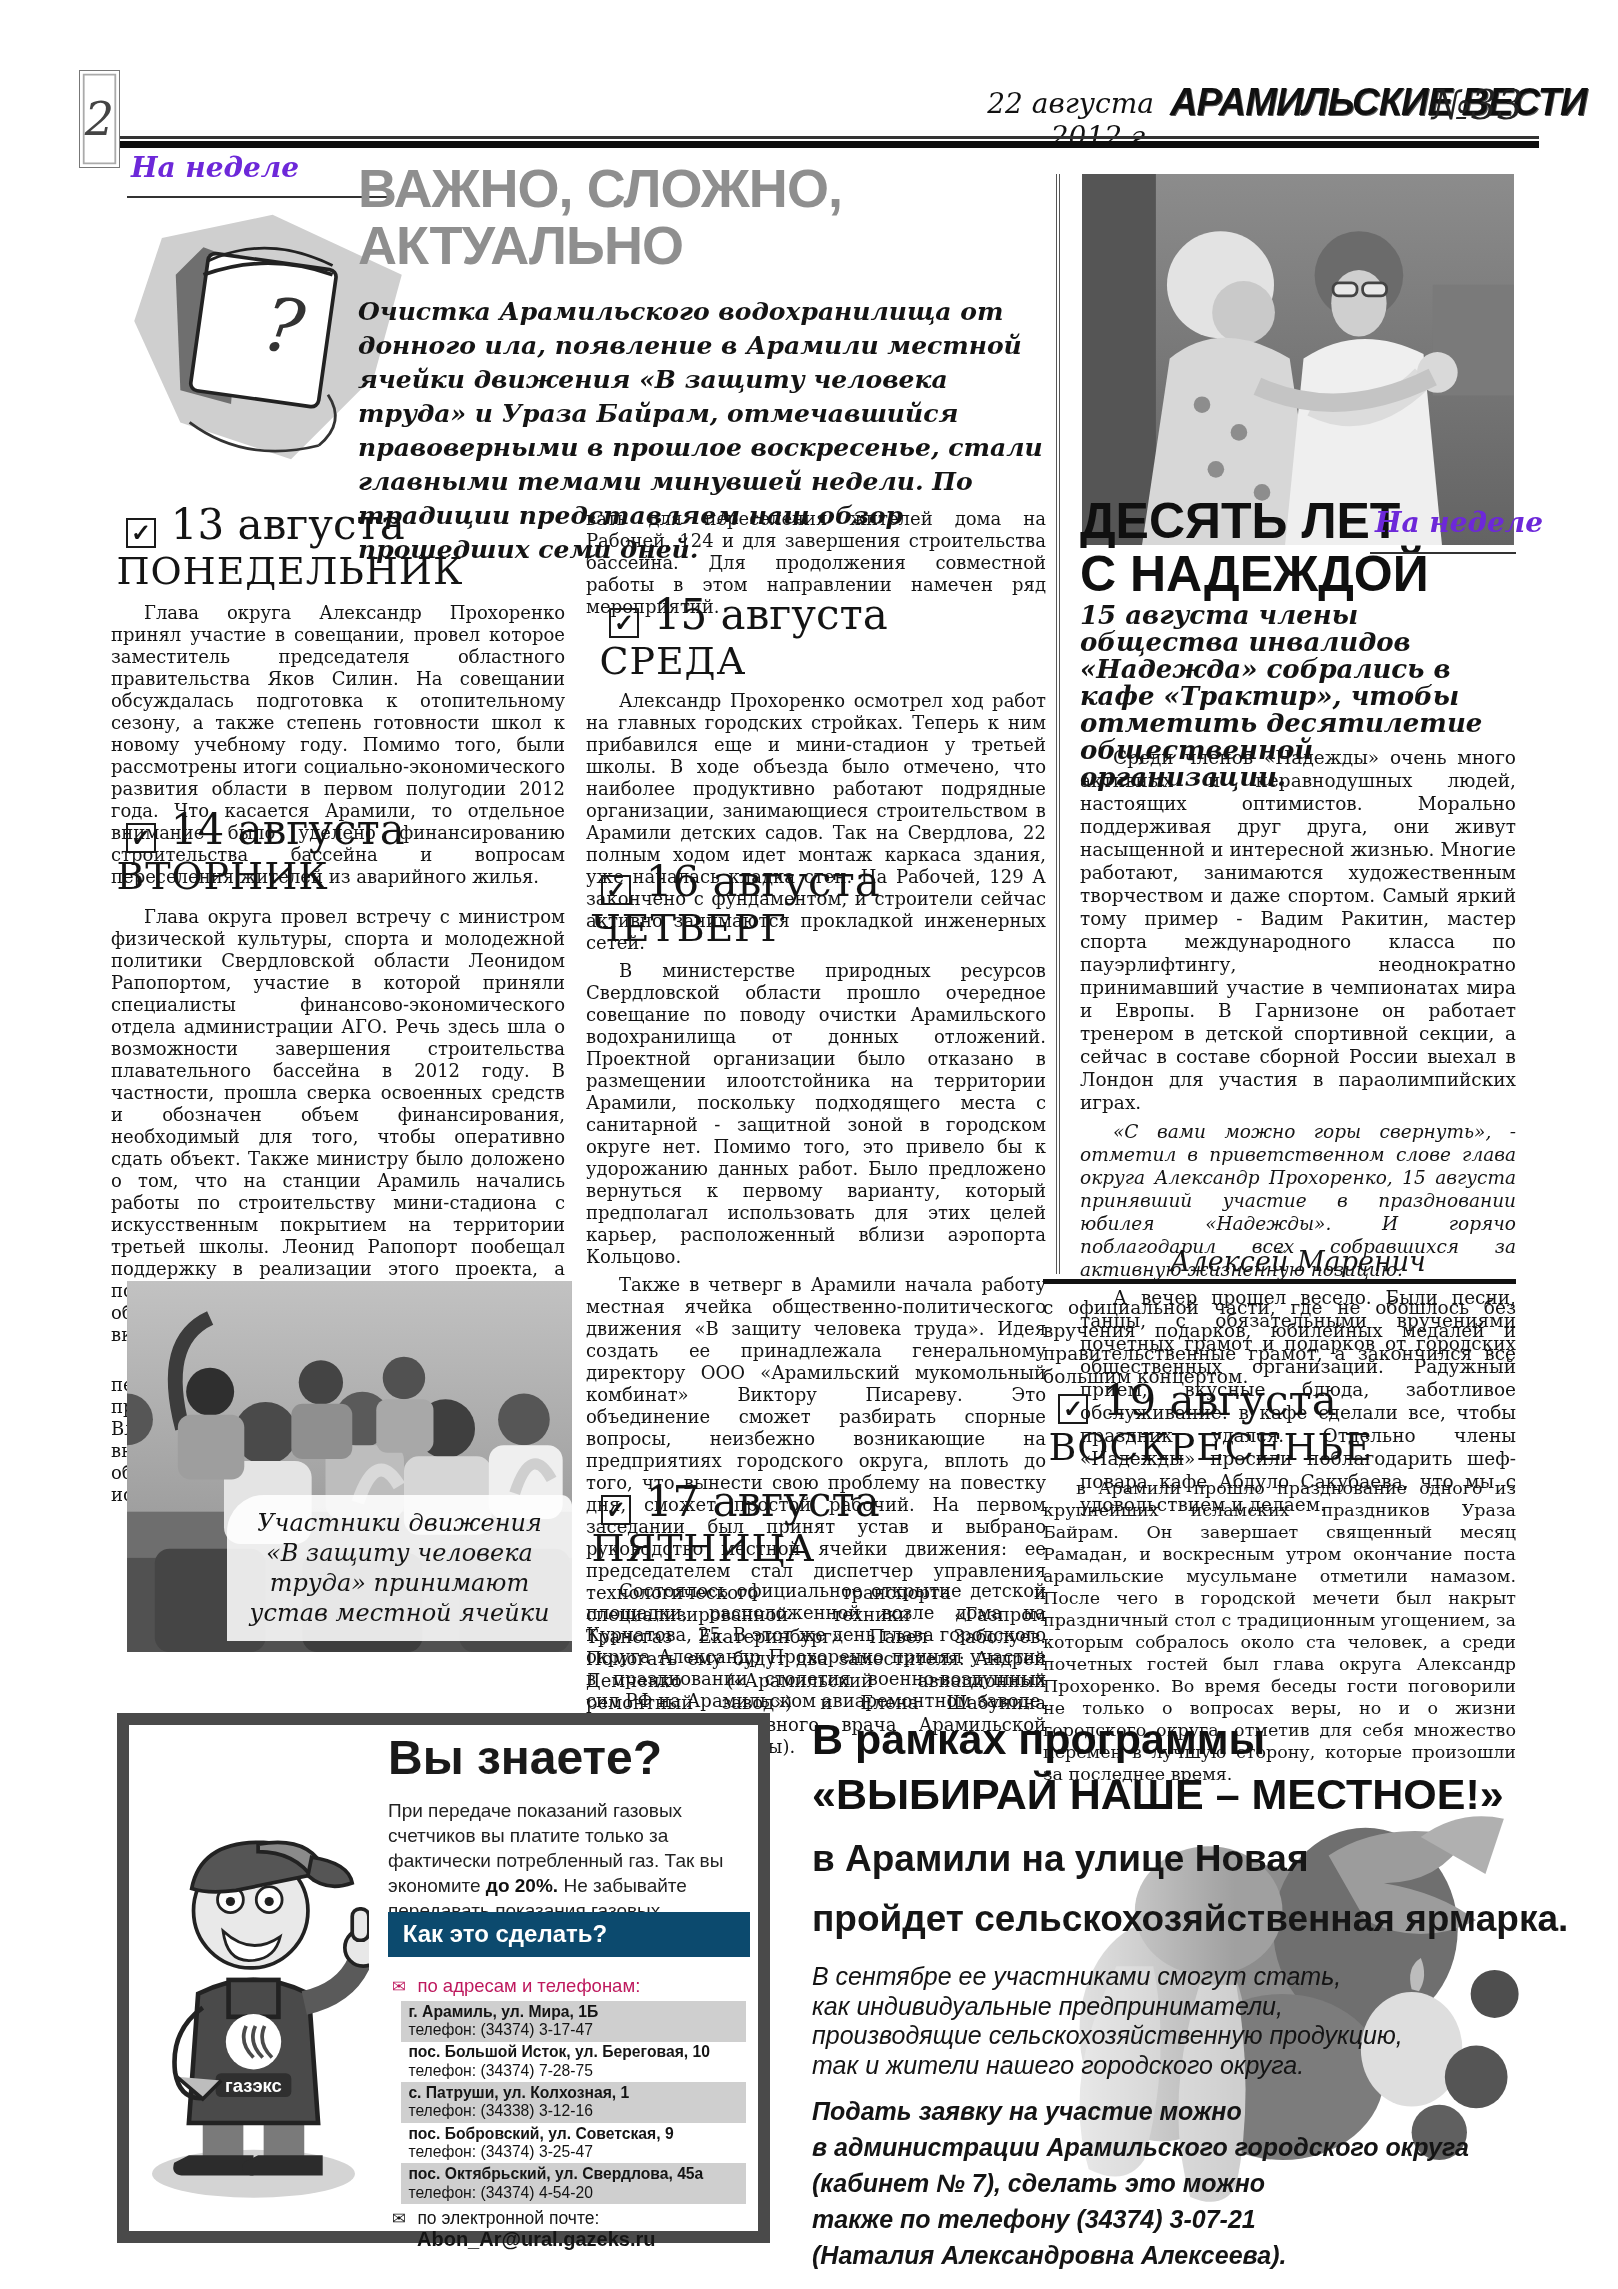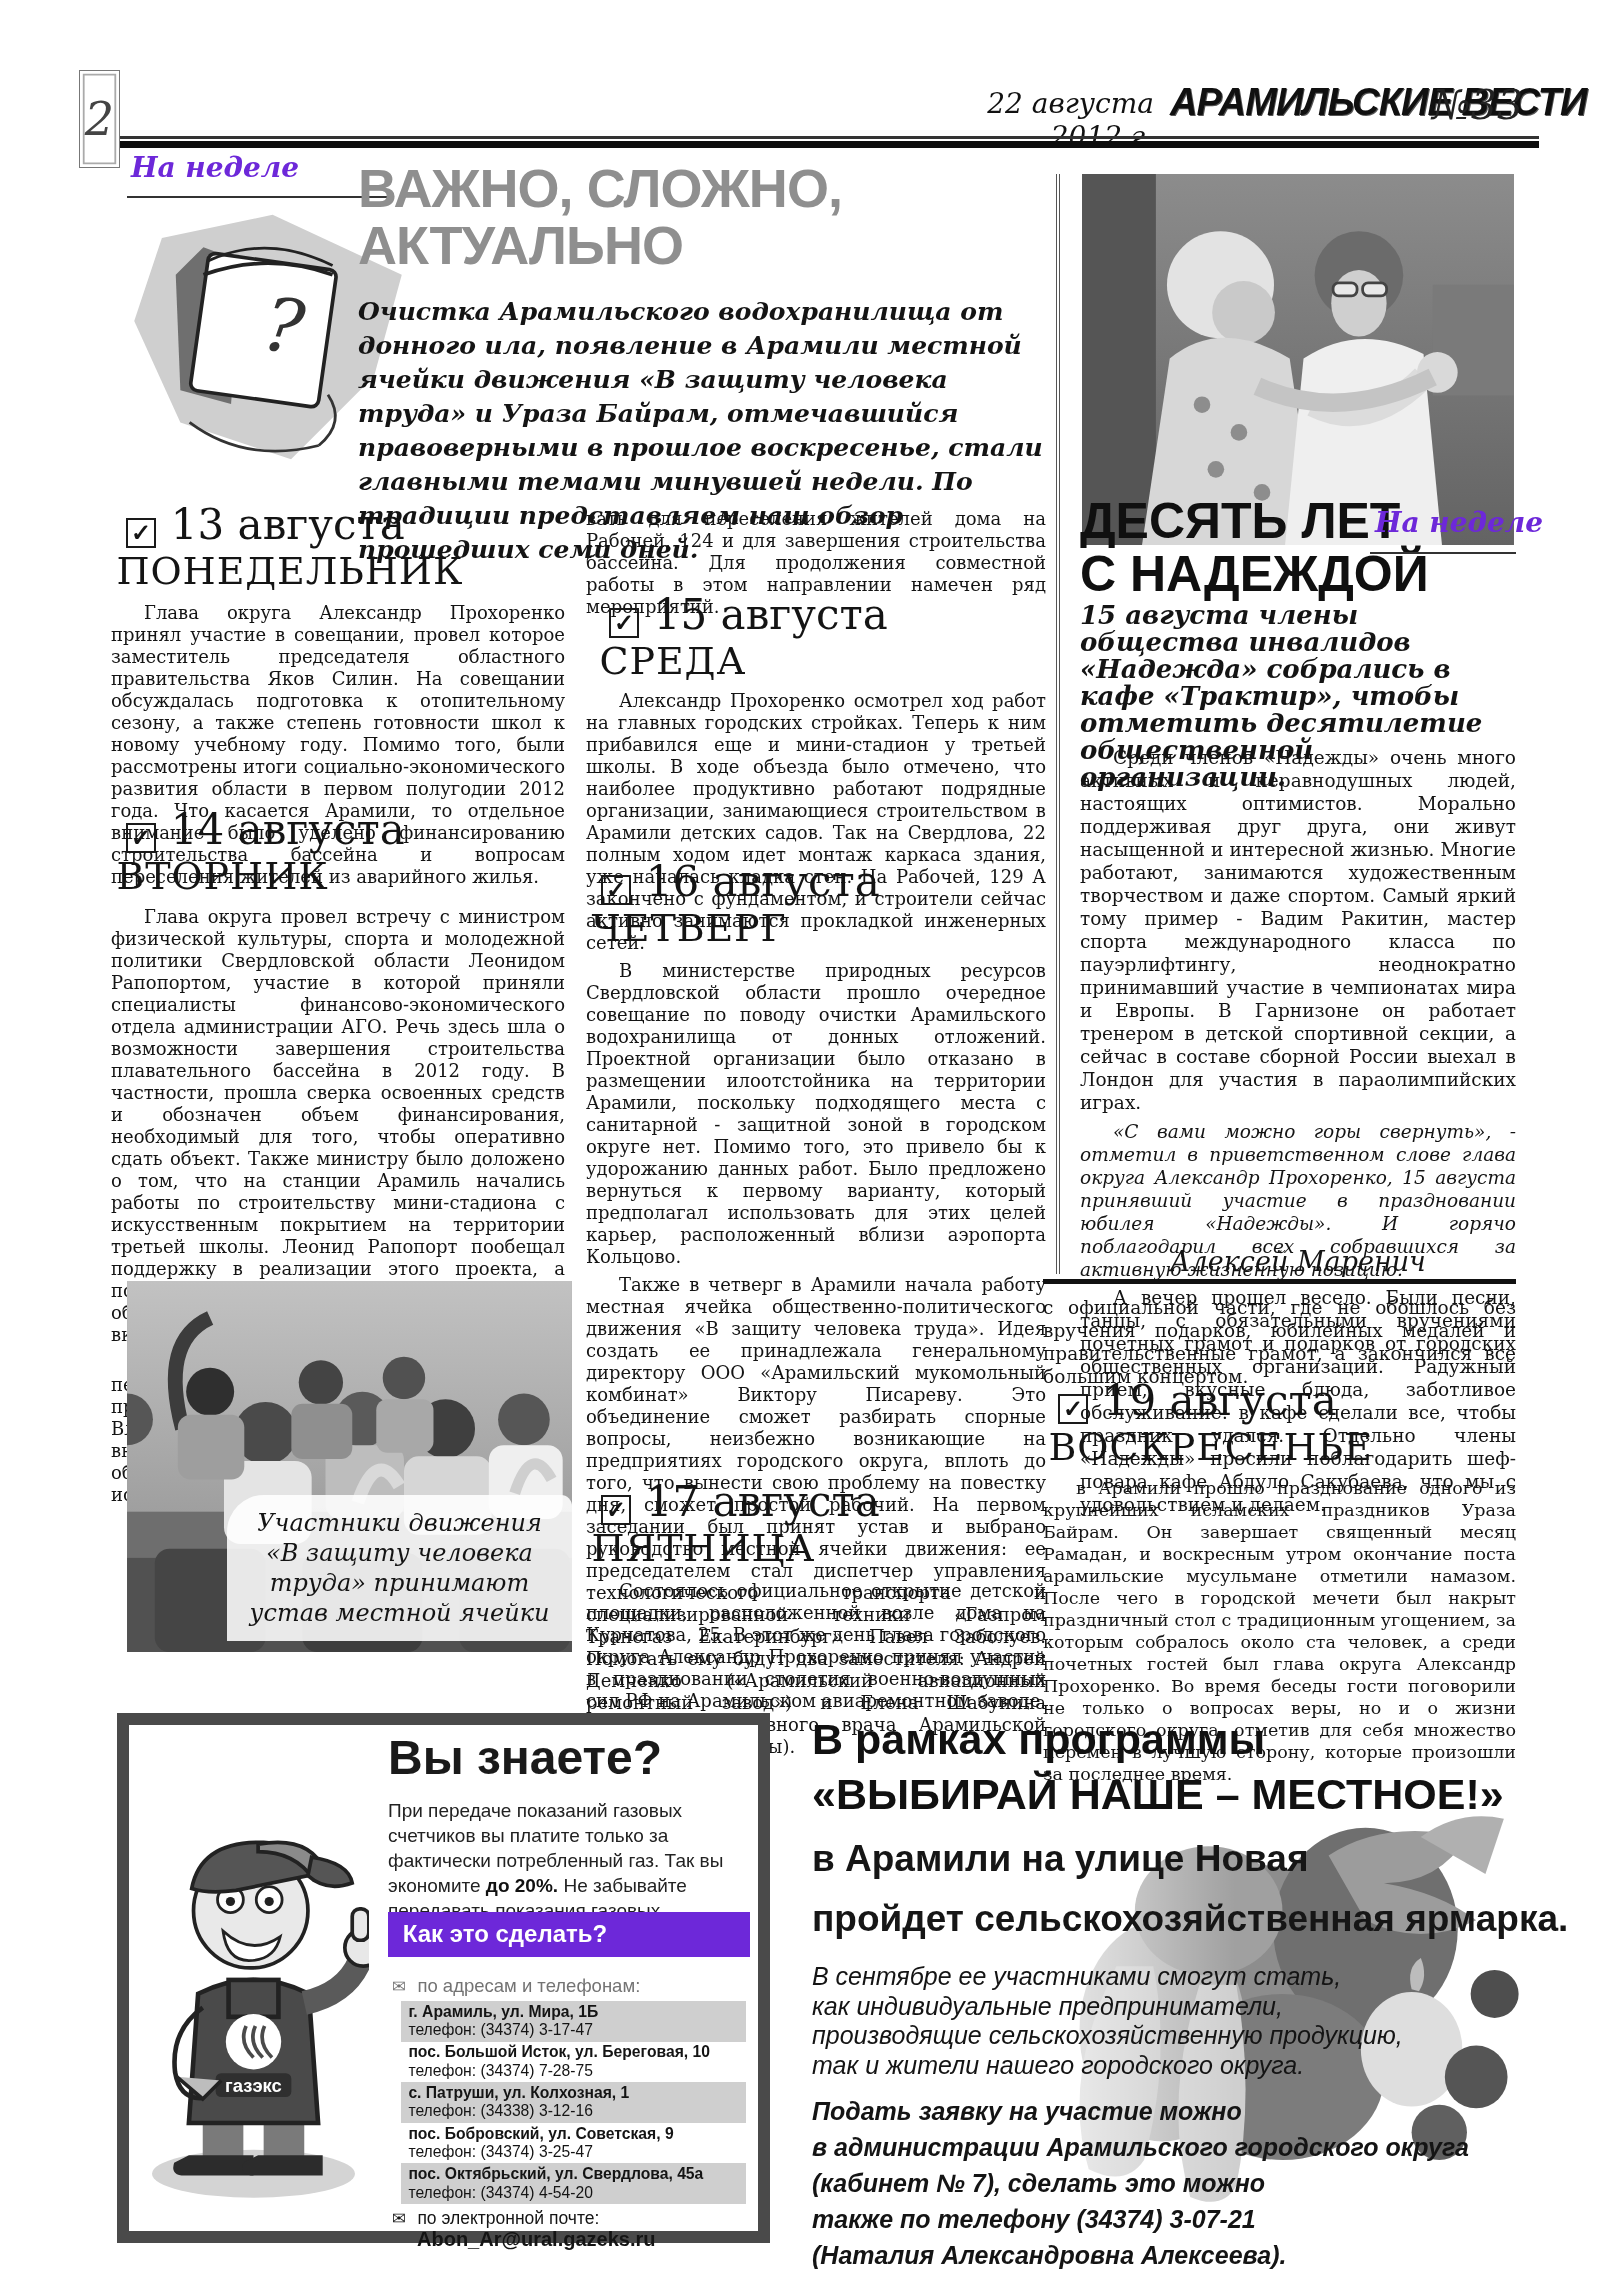--- a/index.html
+++ b/index.html
@@ -36,23 +36,23 @@
   .hrule{height:4.6px;background:#111;}
   
   .photo{background:#9a9a9a;overflow:hidden;}
   .caption{position:absolute;left:100px;right:0;bottom:11px;background:rgba(255,255,255,.88);
            border-radius:37px 11px 0 0;padding:13px 16.6px;font-style:italic;font-size:24px;line-height:30px;text-align:center;}
   
   .adbox{border:12px solid #4a4a4a;background:#fff;}
   .ad-title{font-family:"Liberation Sans",sans-serif;font-weight:900;font-size:48px;color:#1a1a1a;}
   .ad-body{font-family:"Liberation Sans",sans-serif;font-size:19px;line-height:25px;color:#222;}
   .ad-body .b{font-weight:bold;color:#111;}
-  .ad-band{background:#6d28d9;color:#fff;font-family:"Liberation Sans",sans-serif;font-weight:bold;
+  .ad-band{background:#0c4a6e;color:#fff;font-family:"Liberation Sans",sans-serif;font-weight:bold;
            font-size:24px;padding:8.3px 0 8.3px 14.8px;}
-  .ad-label{font-family:"Liberation Sans",sans-serif;font-size:18.5px;color:#737373;}
+  .ad-label{font-family:"Liberation Sans",sans-serif;font-size:18.5px;color:#be185d;}
   .ad-ico{display:inline-block;width:22px;text-align:center;margin-right:7.4px;font-size:16.6px;}
   .addr{font-family:"Liberation Sans",sans-serif;font-size:15.7px;line-height:18.5px;padding:1.8px 7.4px;}
   .addr .pl{font-weight:bold;}
   .addr.g{background:#cfcfcf;}
   .ad-email-label{font-family:"Liberation Sans",sans-serif;font-size:17.5px;}
   .ad-email{font-family:"Liberation Sans",sans-serif;font-weight:bold;font-size:20px;text-align:right;}
   
   .fair-h1{font-family:"Liberation Sans",sans-serif;font-weight:900;font-size:43px;color:#111;}
   .fair-h2{font-family:"Liberation Sans",sans-serif;font-weight:bold;font-size:37px;color:#161616;}
   .fair-p1{font-family:"Liberation Sans",sans-serif;font-style:italic;font-size:25px;line-height:29.5px;white-space:pre-line;}

